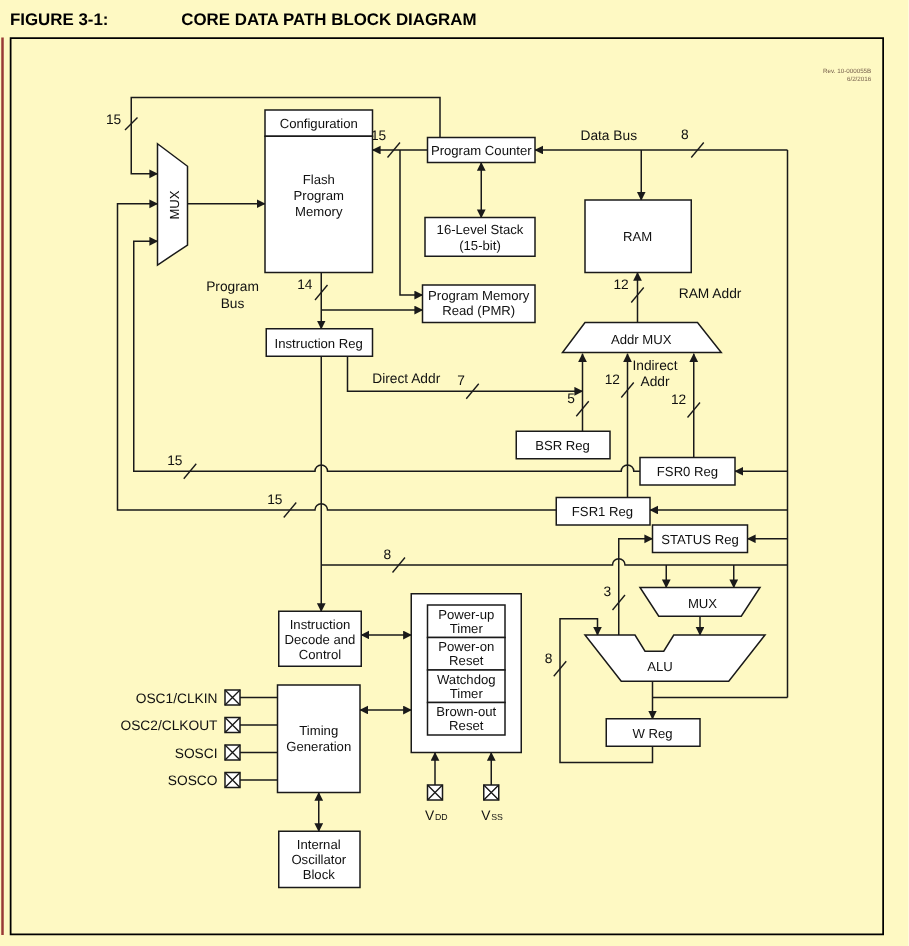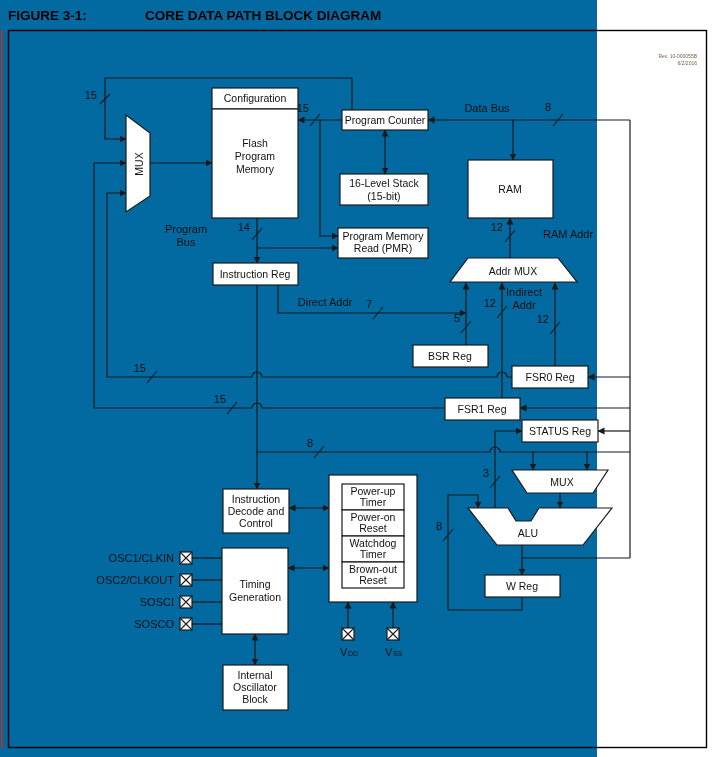--- a/index.html
+++ b/index.html
@@ -1,16 +1,16 @@
 <!DOCTYPE html>
 <html><head>
 <meta charset="utf-8">
 <style>
   html,body{margin:0;padding:0;background:#ffffff;}
-  .page{width:597px;height:757px;position:relative;background:#0369a1;
+  .page{width:727px;height:757px;position:relative;background:#fef9c3;
         font-family:"Liberation Sans", sans-serif;}
   svg{display:block;}
   .box{fill:#fff;stroke:#1a1a1a;stroke-width:1.2;}
   .w{fill:none;stroke:#1a1a1a;stroke-width:1.2;}
   .s{stroke:#1a1a1a;stroke-width:1.1;}
   .t{font-family:"Liberation Sans",sans-serif;font-size:10.5px;fill:#111;}
   .n{font-family:"Liberation Sans",sans-serif;font-size:11px;fill:#111;}
   .lbl{font-family:"Liberation Sans",sans-serif;font-size:11px;fill:#111;}
   .ttl{font-family:"Liberation Sans",sans-serif;font-size:13.5px;font-weight:bold;fill:#000;}
   .rev{font-family:"Liberation Sans",sans-serif;font-size:5px;fill:#76604c;}

